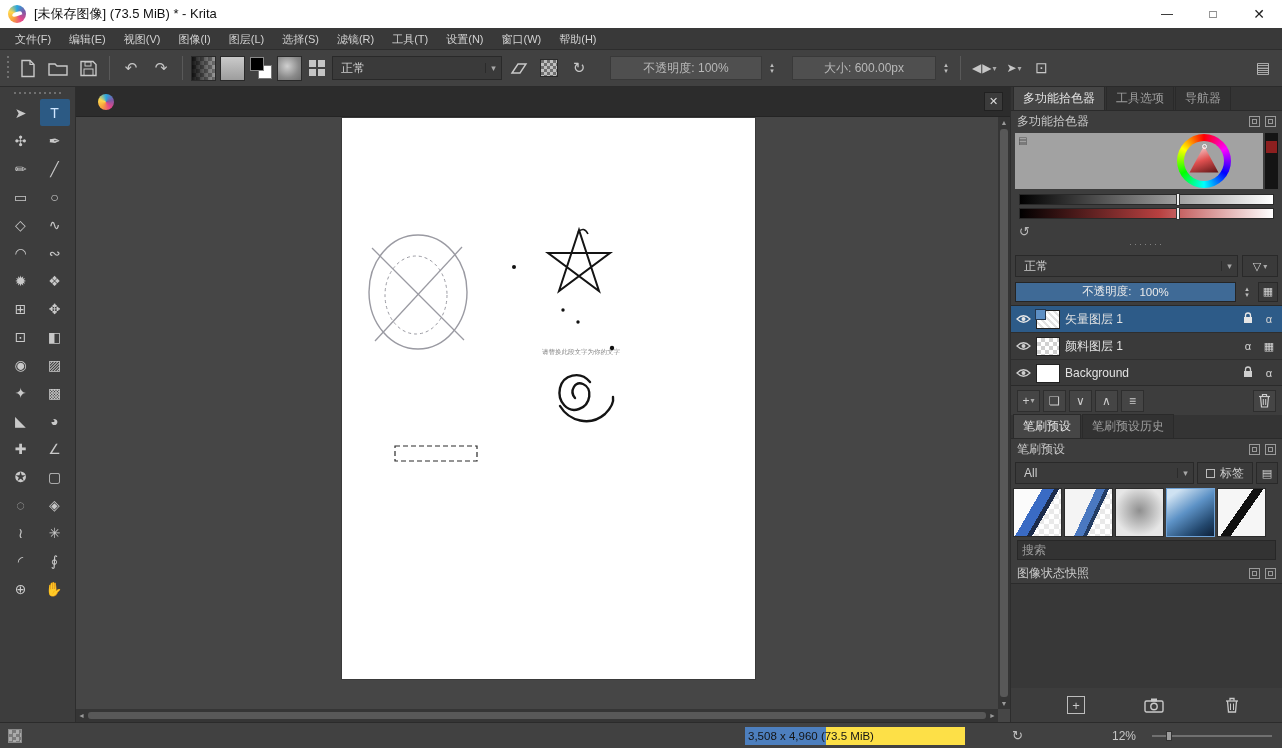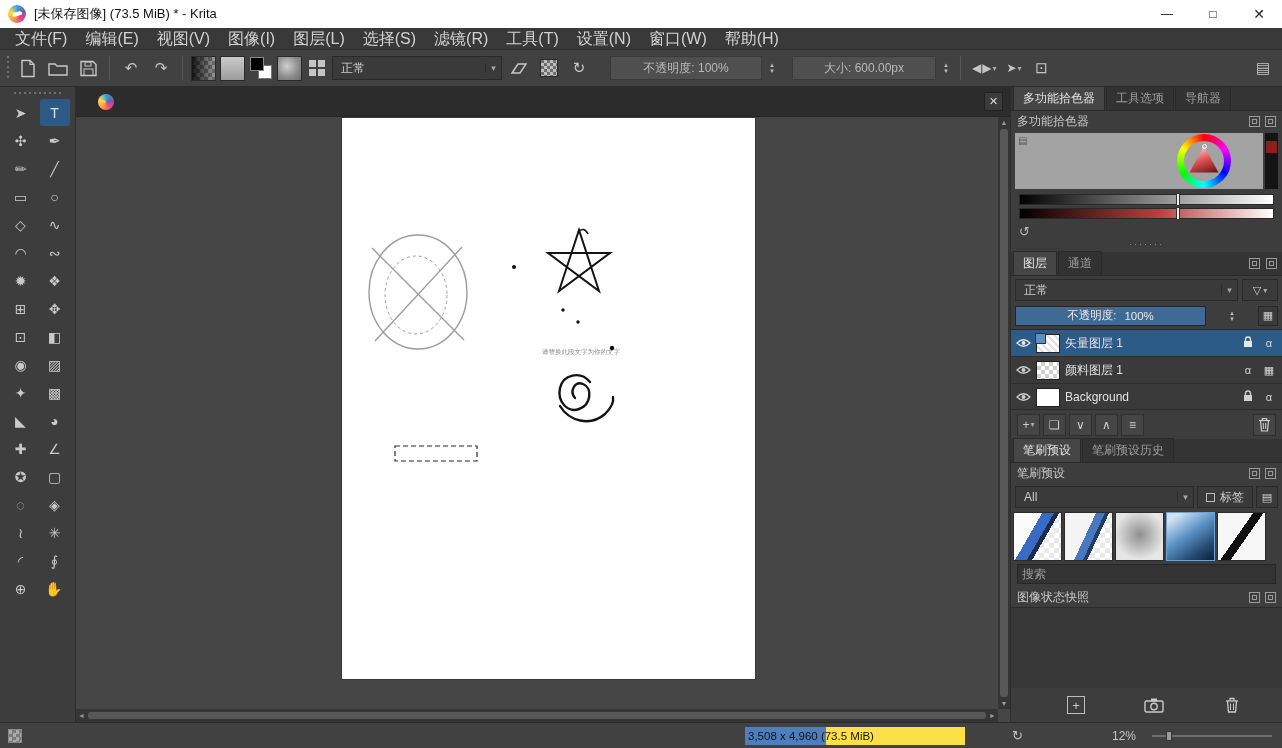--- a/index.html
+++ b/index.html
@@ -10,21 +10,21 @@
   .titlebar { height:28px; background:#ffffff; display:flex; align-items:center; font-size:13px; color:#111; }
   .krita-logo { width:18px; height:18px; border-radius:50%; margin:0 8px;
     background:conic-gradient(#29a8e0,#7b5aa6,#e8468a,#f7a03c,#ffd84d,#29a8e0); position:relative; flex:0 0 auto; }
   .krita-logo::after { content:""; position:absolute; left:4px; top:7px; width:10px; height:4px;
     background:#fff; border-radius:50% 50% 0 50%; transform:rotate(-20deg); }
   .winbtns { margin-left:auto; display:flex; height:28px; }
   .winbtn { width:46px; height:28px; display:flex; align-items:center; justify-content:center; color:#222; font-size:12px; }
 
   
   .menubar { height:22px; background:#393939; border-bottom:1px solid #2d2d2d; display:flex; align-items:center; padding-left:6px; }
-  .menu-item { padding:4px 9px; line-height:22px; font-size:16px; color:#d2d2d2; }
+  .menu-item { padding:4px 9px; line-height:22px; font-size:11px; color:#d2d2d2; }
 
   
   .toolbar { height:37px; background:#414141; border-bottom:1px solid #2b2b2b; display:flex; align-items:center; gap:4px; padding:0 6px; color:#c6c6c6; }
   .grip { width:5px; height:24px; background-image:repeating-linear-gradient(to bottom,#707070 0 2px,transparent 2px 5px); background-size:2px 100%; background-repeat:no-repeat; background-position:1px 0; }
   .tbtn { width:26px; height:26px; display:flex; align-items:center; justify-content:center; font-size:15px; }
   .sep { width:1px; height:24px; background:#595959; margin:0 4px; }
   .swatch { width:25px; height:25px; border:1px solid #2a2a2a; flex:0 0 auto; }
   .swatch.g1 { background:linear-gradient(to right,rgba(0,0,0,.85),rgba(0,0,0,0)), repeating-conic-gradient(#9a9a9a 0 25%,#6c6c6c 0 50%); background-size:100% 100%, 8px 8px; }
   .swatch.g2 { background:linear-gradient(to bottom,#cacaca,#9d9d9d); }
   .fgbg { width:24px; height:24px; position:relative; flex:0 0 auto; }
@@ -96,21 +96,21 @@
   .gbar.k { background:linear-gradient(to right,#000,#fff); }
   .gbar.c { background:linear-gradient(to right,#000,#b84040 55%,#fff); }
   .gmark { position:absolute; top:-1px; bottom:-1px; left:62%; width:2px; background:#eee; outline:1px solid #333; }
   .refreshrow { height:18px; display:flex; align-items:center; padding:0 8px; font-size:13px; color:#b6b6b6; }
   .dotsrow { height:12px; line-height:8px; text-align:center; letter-spacing:2px; color:#8d8d8d; font-size:9px; }
 
   .blendrow { display:flex; gap:4px; align-items:center; padding:3px 4px 2px; }
   .blendrow .ddl { flex:1; height:22px; }
   .funnel { width:36px; height:22px; background:#3a3a3a; border:1px solid #292929; display:flex; align-items:center; justify-content:center; gap:2px; font-size:11px; }
   .funnel .dd { font-size:8px; color:#aaa; }
-  .oprow { display:flex; align-items:center; gap:20px; padding:1px 4px 2px; height:26px; }
+  .oprow { display:flex; align-items:center; gap:5px; padding:1px 4px 2px; height:26px; }
   .opslider { flex:1; height:20px; background:#2f2f2f; border:1px solid #252525; position:relative; }
   .opfill { position:absolute; inset:0; background:#3f6a96; }
   .optext { position:absolute; inset:0; display:flex; align-items:center; justify-content:center; gap:8px; font-size:11.5px; color:#eaeaea; }
   .opbtn { width:20px; height:20px; background:#3a3a3a; border:1px solid #292929; display:flex; align-items:center; justify-content:center; font-size:11px; }
 
   .layerlist { height:80px; overflow:hidden; background:#343434; border-top:1px solid #292929; }
   .lrow { height:27px; display:flex; align-items:center; gap:5px; padding:0 5px; background:#3a3a3a; border-bottom:1px solid #2e2e2e; }
   .lrow.sel { background:#2d5b88; }
   .lthumb { width:24px; height:19px; border:1px solid #222; background:#fff; position:relative; flex:0 0 auto; }
   .lthumb.v { background:repeating-linear-gradient(45deg,#fff 0 3px,#e2e2e2 3px 5px); }
@@ -388,27 +388,20 @@
         </div>
       <div class="gbar c">
           <span class="gmark"></span>
         </div>
     </div>
     <div class="refreshrow">
       <span>↺</span>
     </div>
     <div class="dotsrow">·······</div>
 
-    <div class="docktabs">
-      <span class="dtab active">图层</span>
-      <span class="dtab">通道</span>
-      <span class="sp" style="flex:1"></span>
-      <span class="hicon" style="margin-bottom:6px"></span>
-      <span class="hicon" style="margin-bottom:6px;margin-right:3px"></span>
-    </div>
 
     <div class="blendrow">
       <div class="ddl">
         <span class="txt">正常</span>
         <span class="caret">▾</span>
       </div>
       <span class="funnel">
         <span>▽</span>
         <span class="dd">▾</span>
       </span>

